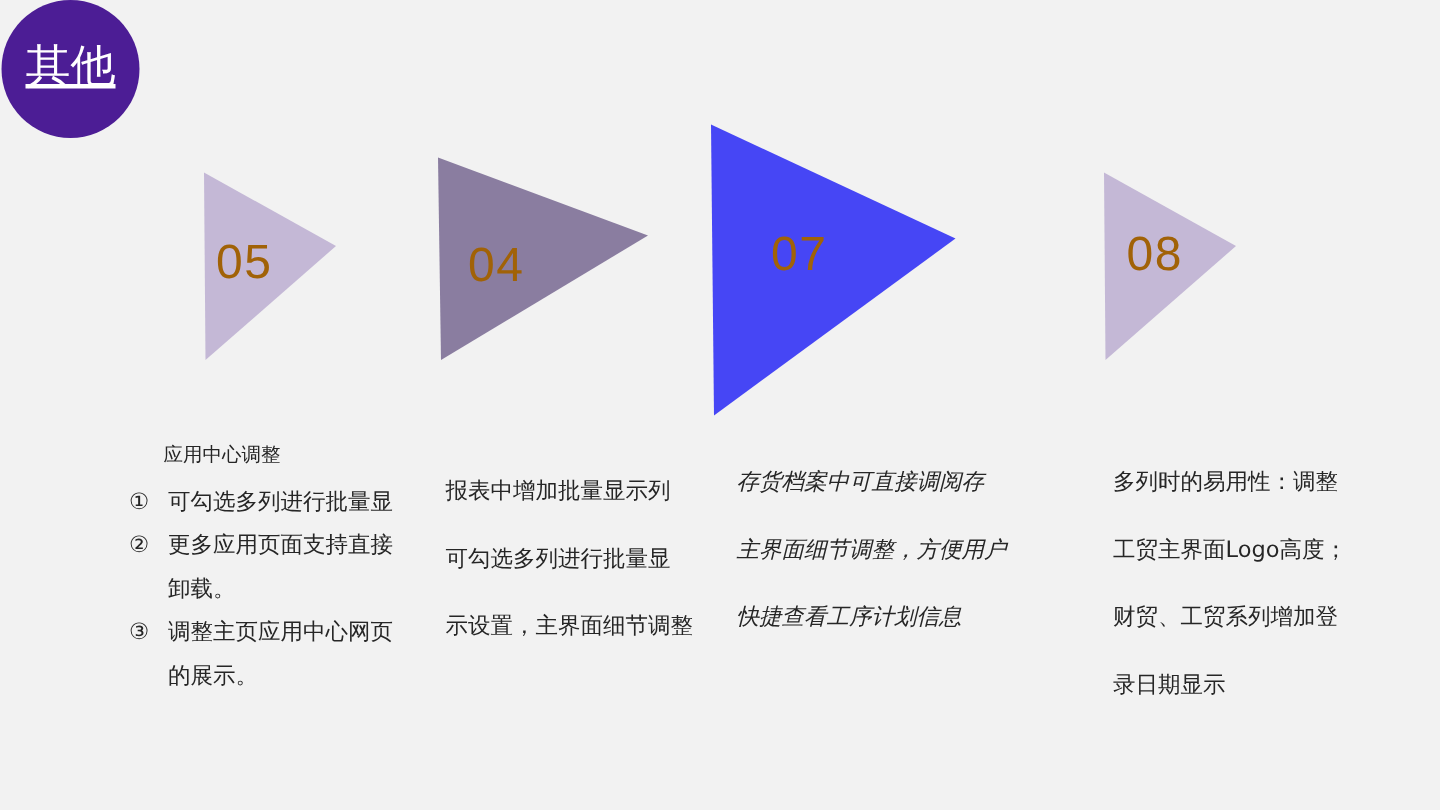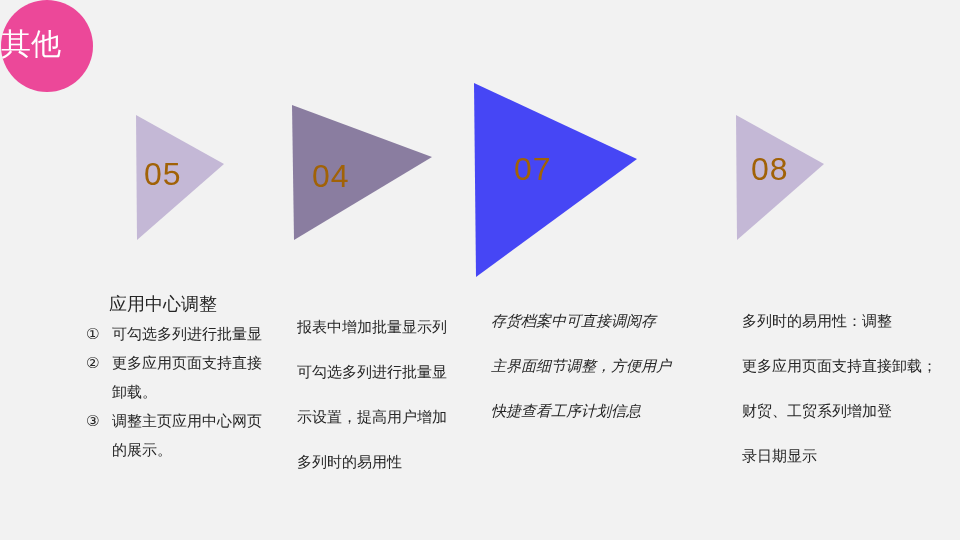--- a/index.html
+++ b/index.html
@@ -4,33 +4,33 @@
 <style>
   html, body { margin:0; padding:0; }
   body {
     width:960px; height:540px; position:relative; overflow:hidden;
     background:#f2f2f2;
     font-family:"DejaVu Sans","Liberation Sans",sans-serif;
     color:#262626;
   }
   .badge {
     position:absolute; left:1px; top:0px; width:92px; height:92px;
-    border-radius:50%; background:#ec4899;
-    display:flex; align-items:center; 
-    color:#fff; font-size:30px;
+    border-radius:50%; background:#4c1d95;
+    display:flex; align-items:center; justify-content:center;
+    color:#fff; font-size:30px;text-decoration:underline;
   }
   .badge span { margin-top:-4px; }
   svg.tri { position:absolute; left:0; top:0; width:960px; height:540px; }
   .num {
     position:absolute; color:#a16207; font-family:"Liberation Sans",sans-serif;
     font-size:32px; font-weight:300; line-height:1; letter-spacing:1px;
   }
   .col { position:absolute; font-size:15px; line-height:29px; color:#262626; }
   .col p { margin:16px; }
-  .c1-title { position:absolute; left:109px; top:289px; font-size:18px; line-height:30px; }
+  .c1-title { position:absolute; left:109px; top:289px; font-size:13px; line-height:30px; }
   .list { position:absolute; left:86px; top:320px; width:190px; font-size:15px; line-height:29px; }
   .li { display:flex; }
   .li .mark { width:26px; flex:none; }
   .li .txt { width:152px; }
 </style>
 </head>
 <body>
 
 <div class="badge">
   <span>其他</span>
@@ -60,28 +60,27 @@
   </div>
   <div class="li">
     <span class="mark">③</span>
     <span class="txt">调整主页应用中心网页的展示。</span>
   </div>
 </div>
 
 <div class="col" style="left:281px;top:297px;">
   <p>报表中增加批量显示列</p>
   <p>可勾选多列进行批量显</p>
-  <p>示设置，提高用户增加</p>
-  <p>多列时的易用性</p>
+  <p>示设置，主界面细节调整</p>
 </div>
 
 <div class="col" style="left:475px;top:291px;font-style:italic;">
   <p>存货档案中可直接调阅存</p>
   <p>主界面细节调整，方便用户</p>
   <p>快捷查看工序计划信息</p>
 </div>
 
 <div class="col" style="left:726px;top:291px;">
   <p>多列时的易用性：调整</p>
-  <p>更多应用页面支持直接卸载；</p>
+  <p>工贸主界面Logo高度；</p>
   <p>财贸、工贸系列增加登</p>
   <p>录日期显示</p>
 </div>
 
 </body></html>

